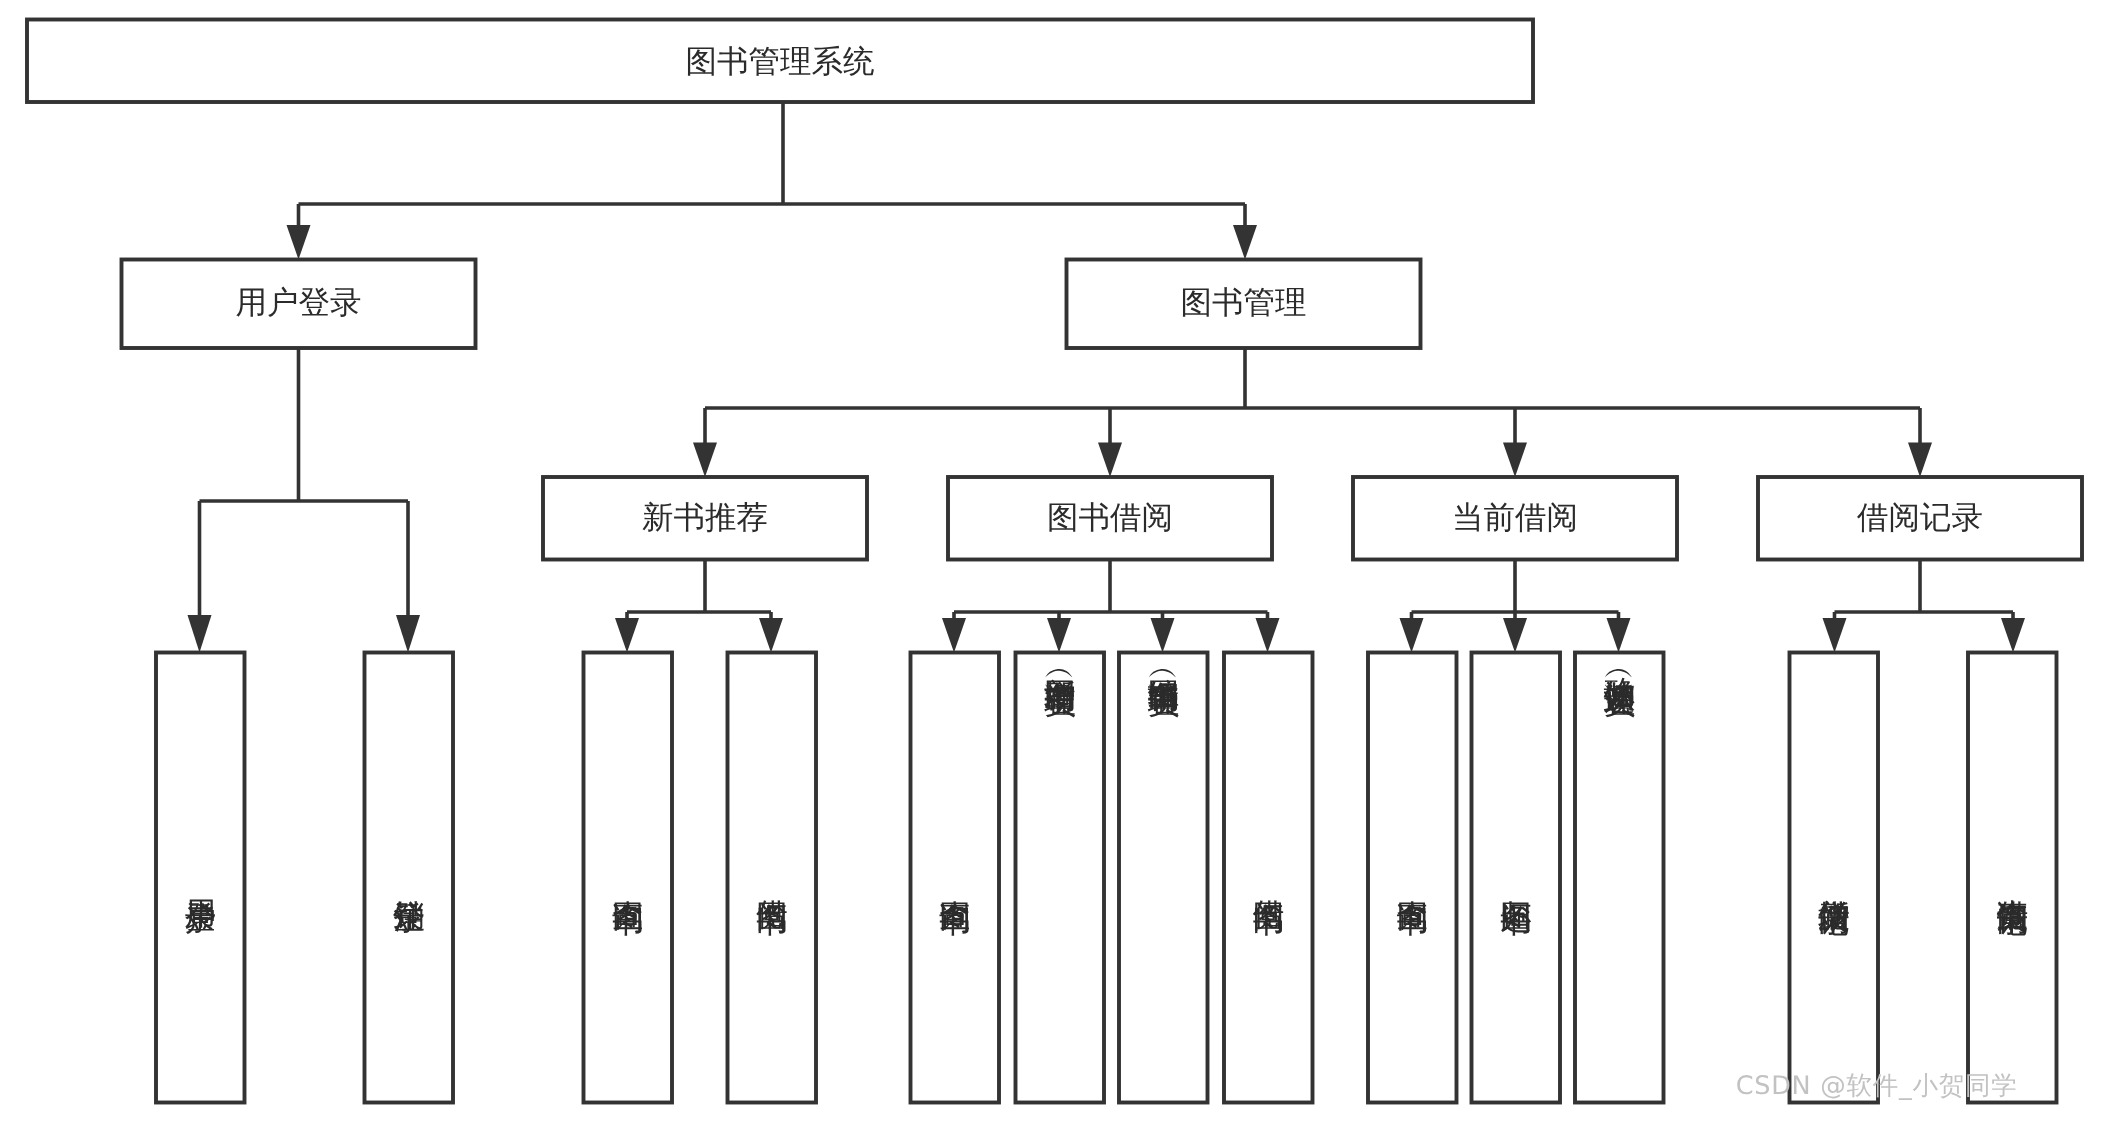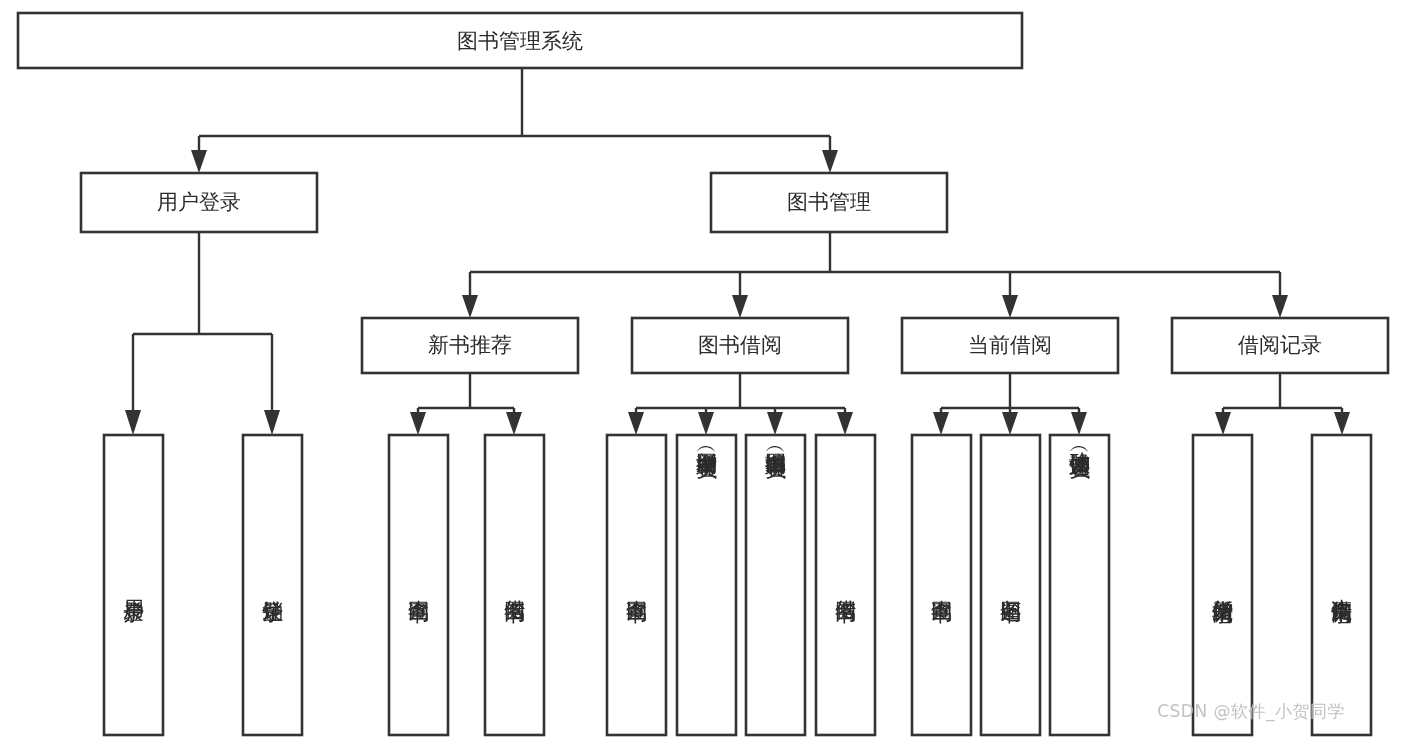--- a/index.html
+++ b/index.html
@@ -63,21 +63,21 @@
   .vlabel-wrap {
     position: absolute;
     display: flex;
     align-items: center;
     justify-content: center;
     pointer-events: none;
   }
   #watermark {
     position: absolute;
     right: 8px;
-    bottom: 24px;
+    bottom: 12px;
     font-family: "DejaVu Sans", "Liberation Sans", sans-serif;
     font-size: 17px;
     color: #c2c2c2;
     letter-spacing: 0.5px;
     white-space: nowrap;
   }
 </style>
 </head>
 <body>
 

